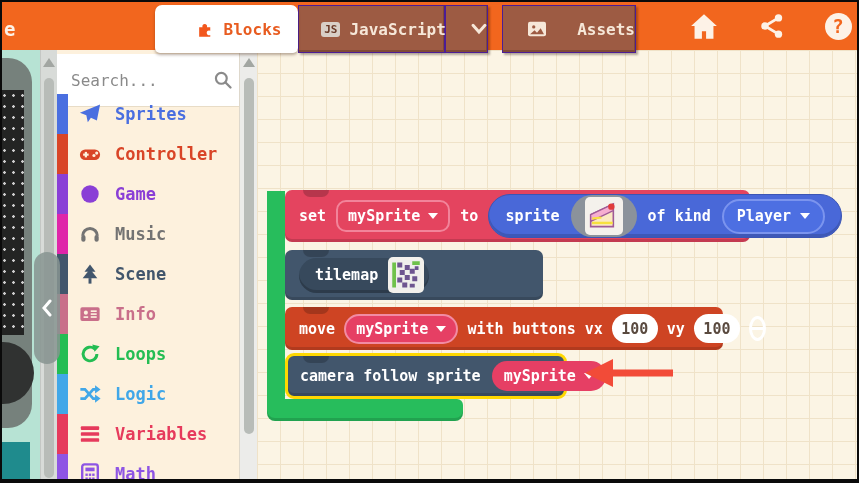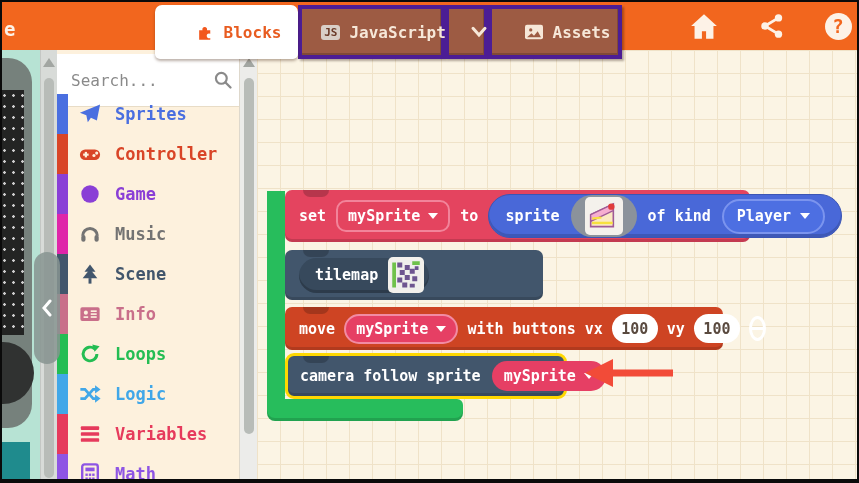--- a/index.html
+++ b/index.html
@@ -5,29 +5,29 @@
   * { margin:0; padding:0; box-sizing:border-box; }
   html,body { width:859px; height:483px; overflow:hidden; }
   body { font-family:"DejaVu Sans Mono","Liberation Mono",monospace; }
   .stage { position:relative; width:859px; height:483px; background:#fbf4e4;
            border:2px solid #0a0a0a; border-bottom-width:4px; overflow:hidden; }
   .abs { position:absolute; }
 
   
   .topbar { left:0; top:0; width:100%; height:48px; background:#f2661e; z-index:30; }
   .proj-suffix { left:2px; top:16px; color:#fdf2e7; font-size:19px; font-weight:bold; }
-  .tab { top:3px; height:54px; display:flex; align-items:center; justify-content:center;
+  .tab { top:3px; height:48px; display:flex; align-items:center; justify-content:center;
          gap:9px; font-weight:bold; font-size:16px; cursor:pointer;padding-left:24px; }
   .tab-blocks { left:153px; width:143px; background:#ffffff; color:#e85c20;
                 border-radius:7px 7px 5px 5px; box-shadow:0 2px 3px rgba(60,30,10,.35); z-index:2; }
-  .tab-brown { background:#9d5b43; color:#f6e7d8; border:4px solid #4c1d95;
+  .tab-brown { background:#9d5b43; color:#f6e7d8; border:1px solid #4c1d95;
                box-shadow:inset -1px -2px 0 rgba(0,0,0,.18), 2px 2px 2px rgba(40,20,10,.35); }
   .tab-js { left:296px; width:147px; }
   .tab-caret { left:443px; width:43px; }
-  .tab-assets { left:486px; width:134px; }
+  .tab-assets { left:500px; width:134px;justify-content:space-between; }
   .jsb { background:#d9cfc7; color:#6b3a28; font-size:11px; font-weight:bold;
          border-radius:3px; padding:2px 3px; line-height:1; }
   .top-icon { top:10px; width:32px; height:28px; display:flex; align-items:center;
               justify-content:center; cursor:pointer; }
   .help-circle { width:27px; height:27px; border-radius:50%; background:#fdf2e7;
                  color:#f2661e; font-size:19px; font-weight:bold; display:flex;
                  align-items:center; justify-content:center; }
 
   
   .simstrip { left:0; top:48px; width:38px; height:435px; background:#b7e3d4; overflow:hidden; z-index:5; }

